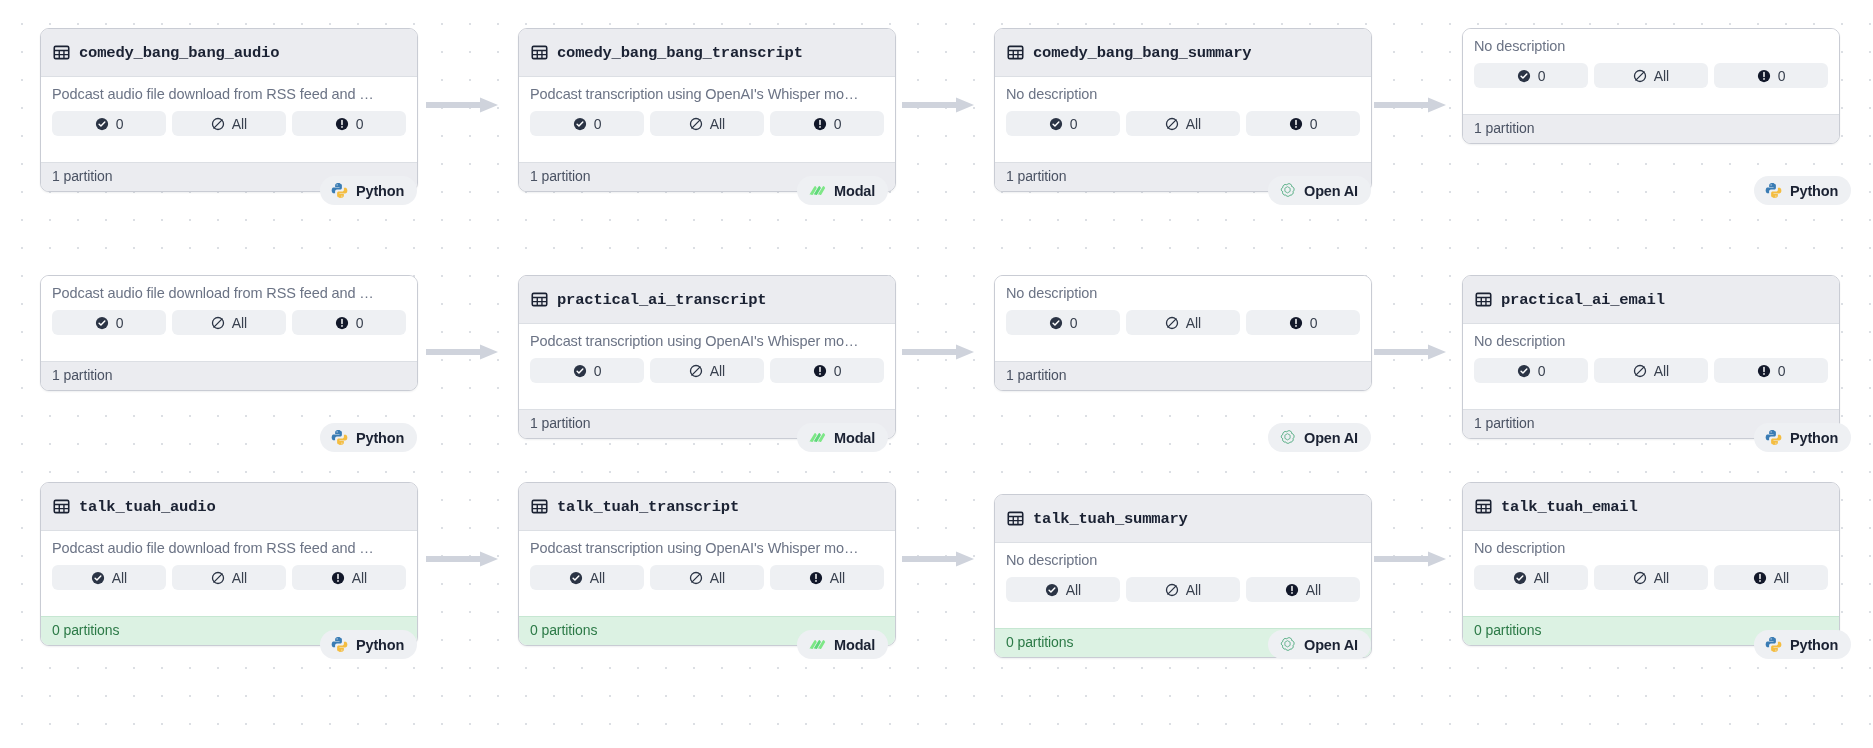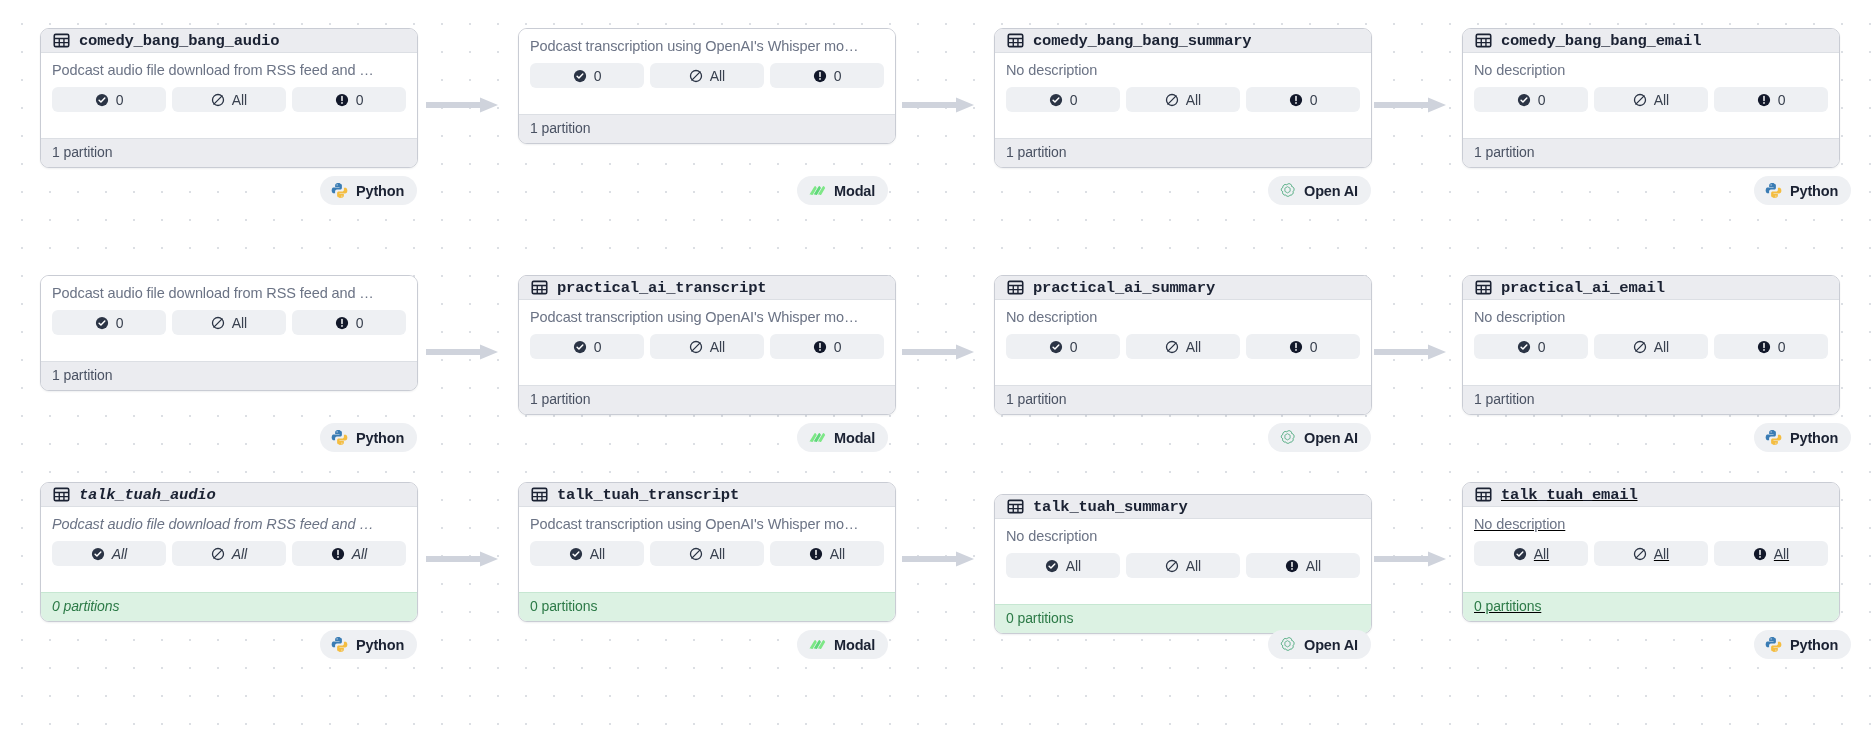--- a/index.html
+++ b/index.html
@@ -28,21 +28,21 @@
     box-shadow: 0 1px 2px rgba(16,22,40,0.07);
     overflow: hidden;
   }
   .card-header {
     display: flex;
     align-items: center;
     gap: 9px;
     padding: 8px 11px 8px 12px;
     background: #ebecf0;
     border-bottom: 1px solid #dcdfe4;
-    height: 24px;
+    height: 48px;
   }
   .card-title {
     font-family: "Liberation Mono", monospace;
     font-size: 15.5px;
     font-weight: 700;
     color: #1b2233;
     letter-spacing: -0.2px;
     white-space: nowrap;
     overflow: hidden;
     text-overflow: ellipsis;
@@ -162,20 +162,29 @@
     <div class="kind-badge" style="left: 320px; top: 176px;">
       <span style="display: flex; align-items: center;">
         <svg width="17" height="17" viewBox="0 0 32 32">
           <path d="M15.9 2c-2.6 0-4.7.3-6.1.9-1.3.6-2 1.7-2 3.2v3.3h8.3v1H5.3c-1.6 0-3 .9-3.6 2.7-.7 2-.7 3.3 0 5.4.6 1.8 1.7 2.8 3.3 2.8h2.7v-3.8c0-1.8 1.6-3.5 3.5-3.5h6.5c1.5 0 2.8-1.3 2.8-2.9V6.1c0-1.5-1.3-2.7-2.8-3C16.9 2.7 16.5 2 15.9 2zm-4.4 2.4c.6 0 1.1.5 1.1 1.1s-.5 1.1-1.1 1.1-1.1-.5-1.1-1.1.5-1.1 1.1-1.1z" fill="#3a7cb4"></path>
           <path d="M16.1 30c2.6 0 4.7-.3 6.1-.9 1.3-.6 2-1.7 2-3.2v-3.3h-8.3v-1h10.8c1.6 0 3-.9 3.6-2.7.7-2 .7-3.3 0-5.4-.6-1.8-1.7-2.8-3.3-2.8h-2.7v3.8c0 1.8-1.6 3.5-3.5 3.5h-6.5c-1.5 0-2.8 1.3-2.8 2.9v5c0 1.5 1.3 2.7 2.8 3 .7.4 1.1 1.1 1.8 1.1zm4.4-2.4c-.6 0-1.1-.5-1.1-1.1s.5-1.1 1.1-1.1 1.1.5 1.1 1.1-.5 1.1-1.1 1.1z" fill="#f4bd41"></path>
         </svg>
       </span>
       <span>Python</span>
     </div>
     <div class="card" style="left: 518px; top: 28px;">
+      <div class="card-header">
+        <span style="display: flex; align-items: center;">
+          <svg width="17" height="17" viewBox="0 0 16 16" fill="none">
+            <rect x="1.2" y="2.2" width="13.6" height="11.6" rx="1.3" stroke="#1b2233" stroke-width="1.5"></rect>
+            <path d="M1.2 6.1h13.6M1.2 10h13.6M5.9 6.1v7.7M10.3 6.1v7.7" stroke="#1b2233" stroke-width="1.3"></path>
+          </svg>
+        </span>
+        <span class="card-title">comedy_bang_bang_transcript</span>
+      </div>
       <div class="card-body">
         <div class="card-desc">Podcast transcription using OpenAI's Whisper mo…</div>
         <div class="status-row">
           <div class="status-chip">
             <span style="display: flex; align-items: center;">
               <svg width="14" height="14" viewBox="0 0 16 16">
                 <circle cx="8" cy="8" r="7" fill="#2b3445"></circle>
                 <path d="M4.7 8.2l2.1 2.1 4.4-4.5" stroke="#ffffff" stroke-width="1.7" fill="none" stroke-linecap="round" stroke-linejoin="round"></path>
               </svg>
             </span>
@@ -262,29 +271,20 @@
     <div class="kind-badge" style="left: 1268px; top: 176px;">
       <span style="display: flex; align-items: center;">
         <svg width="17" height="17" viewBox="0 0 24 24" fill="none" stroke="#4aa87a" stroke-width="1.4">
           <path d="M12 3.2c1.7-1.4 4.2-1 5.4 1 .4.7.6 1.4.6 2.2 1.9.3 3.3 2 3.3 4 0 1.2-.5 2.3-1.4 3 .6 1.8-.2 3.8-1.9 4.7-.7.4-1.5.5-2.2.4-1 1.6-3.1 2.2-4.8 1.3-.6-.3-1.1-.8-1.5-1.3-1.9.4-3.8-.8-4.3-2.7-.2-.7-.2-1.5 0-2.2C3.3 12.8 2.8 10.8 3.7 9.2c.4-.7 1-1.2 1.7-1.5-.2-1.9 1.1-3.7 3-4.1.8-.2 1.6 0 2.3.3z"></path>
           <path d="M8.3 8.8l3.7-2.2 3.7 2.2v4.4L12 15.4l-3.7-2.2z" stroke-width="1.1"></path>
         </svg>
       </span>
       <span>Open AI</span>
     </div>
     <div class="card" style="left: 1462px; top: 28px;">
-      <div class="card-header">
-        <span style="display: flex; align-items: center;">
-          <svg width="17" height="17" viewBox="0 0 16 16" fill="none">
-            <rect x="1.2" y="2.2" width="13.6" height="11.6" rx="1.3" stroke="#1b2233" stroke-width="1.5"></rect>
-            <path d="M1.2 6.1h13.6M1.2 10h13.6M5.9 6.1v7.7M10.3 6.1v7.7" stroke="#1b2233" stroke-width="1.3"></path>
-          </svg>
-        </span>
-        <span class="card-title">comedy_bang_bang_email</span>
-      </div>
       <div class="card-body">
         <div class="card-desc">No description</div>
         <div class="status-row">
           <div class="status-chip">
             <span style="display: flex; align-items: center;">
               <svg width="14" height="14" viewBox="0 0 16 16">
                 <circle cx="8" cy="8" r="7" fill="#2b3445"></circle>
                 <path d="M4.7 8.2l2.1 2.1 4.4-4.5" stroke="#ffffff" stroke-width="1.7" fill="none" stroke-linecap="round" stroke-linejoin="round"></path>
               </svg>
             </span>
@@ -428,29 +428,20 @@
       <span style="display: flex; align-items: center;">
         <svg width="18" height="14" viewBox="0 0 24 16">
           <path d="M2 12.6L8.3 2.2a1.4 1.4 0 012.4 0l1 1.7-5.1 8.6a1.4 1.4 0 01-2.4 0z" fill="#7ee787"></path>
           <path d="M7.6 12.6L13.9 2.2a1.4 1.4 0 012.4 0l1 1.7-5.1 8.6a1.4 1.4 0 01-2.4 0z" fill="#5fd97a"></path>
           <path d="M13.2 12.6L19.5 2.2a1.4 1.4 0 012.4 0l1 1.7-5.1 8.6a1.4 1.4 0 01-2.4 0z" fill="#7ee787"></path>
         </svg>
       </span>
       <span>Modal</span>
     </div>
     <div class="card" style="left: 994px; top: 275px;">
-      <div class="card-header">
-        <span style="display: flex; align-items: center;">
-          <svg width="17" height="17" viewBox="0 0 16 16" fill="none">
-            <rect x="1.2" y="2.2" width="13.6" height="11.6" rx="1.3" stroke="#1b2233" stroke-width="1.5"></rect>
-            <path d="M1.2 6.1h13.6M1.2 10h13.6M5.9 6.1v7.7M10.3 6.1v7.7" stroke="#1b2233" stroke-width="1.3"></path>
-          </svg>
-        </span>
-        <span class="card-title">practical_ai_summary</span>
-      </div>
       <div class="card-body">
         <div class="card-desc">No description</div>
         <div class="status-row">
           <div class="status-chip">
             <span style="display: flex; align-items: center;">
               <svg width="14" height="14" viewBox="0 0 16 16">
                 <circle cx="8" cy="8" r="7" fill="#2b3445"></circle>
                 <path d="M4.7 8.2l2.1 2.1 4.4-4.5" stroke="#ffffff" stroke-width="1.7" fill="none" stroke-linecap="round" stroke-linejoin="round"></path>
               </svg>
             </span>
@@ -547,21 +538,21 @@
         <path d="M56 1.5L74 9l-18 7.5z" fill="#cfd3dc"></path>
       </svg></div>
     <div class="arrow" style="left: 900px; top: 343px;"><svg width="76" height="18" viewBox="0 0 76 18">
         <path d="M2 9h58" stroke="#cfd3dc" stroke-width="6" stroke-linecap="butt"></path>
         <path d="M56 1.5L74 9l-18 7.5z" fill="#cfd3dc"></path>
       </svg></div>
     <div class="arrow" style="left: 1372px; top: 343px;"><svg width="76" height="18" viewBox="0 0 76 18">
         <path d="M2 9h58" stroke="#cfd3dc" stroke-width="6" stroke-linecap="butt"></path>
         <path d="M56 1.5L74 9l-18 7.5z" fill="#cfd3dc"></path>
       </svg></div>
-    <div class="card is-empty" style="left: 40px; top: 482px; font-style: italic;">
+    <div class="card is-empty" style="left: 40px; top: 482px;">
       <div class="card-header">
         <span style="display: flex; align-items: center;">
           <svg width="17" height="17" viewBox="0 0 16 16" fill="none">
             <rect x="1.2" y="2.2" width="13.6" height="11.6" rx="1.3" stroke="#1b2233" stroke-width="1.5"></rect>
             <path d="M1.2 6.1h13.6M1.2 10h13.6M5.9 6.1v7.7M10.3 6.1v7.7" stroke="#1b2233" stroke-width="1.3"></path>
           </svg>
         </span>
         <span class="card-title">talk_tuah_audio</span>
       </div>
       <div class="card-body">
@@ -710,21 +701,21 @@
     </div>
     <div class="kind-badge" style="left: 1268px; top: 630px;">
       <span style="display: flex; align-items: center;">
         <svg width="17" height="17" viewBox="0 0 24 24" fill="none" stroke="#4aa87a" stroke-width="1.4">
           <path d="M12 3.2c1.7-1.4 4.2-1 5.4 1 .4.7.6 1.4.6 2.2 1.9.3 3.3 2 3.3 4 0 1.2-.5 2.3-1.4 3 .6 1.8-.2 3.8-1.9 4.7-.7.4-1.5.5-2.2.4-1 1.6-3.1 2.2-4.8 1.3-.6-.3-1.1-.8-1.5-1.3-1.9.4-3.8-.8-4.3-2.7-.2-.7-.2-1.5 0-2.2C3.3 12.8 2.8 10.8 3.7 9.2c.4-.7 1-1.2 1.7-1.5-.2-1.9 1.1-3.7 3-4.1.8-.2 1.6 0 2.3.3z"></path>
           <path d="M8.3 8.8l3.7-2.2 3.7 2.2v4.4L12 15.4l-3.7-2.2z" stroke-width="1.1"></path>
         </svg>
       </span>
       <span>Open AI</span>
     </div>
-    <div class="card is-empty" style="left: 1462px; top: 482px; text-decoration: underline;">
+    <div class="card is-empty" style="left: 1462px; top: 482px;">
       <div class="card-header">
         <span style="display: flex; align-items: center;">
           <svg width="17" height="17" viewBox="0 0 16 16" fill="none">
             <rect x="1.2" y="2.2" width="13.6" height="11.6" rx="1.3" stroke="#1b2233" stroke-width="1.5"></rect>
             <path d="M1.2 6.1h13.6M1.2 10h13.6M5.9 6.1v7.7M10.3 6.1v7.7" stroke="#1b2233" stroke-width="1.3"></path>
           </svg>
         </span>
         <span class="card-title">talk_tuah_email</span>
       </div>
       <div class="card-body">

